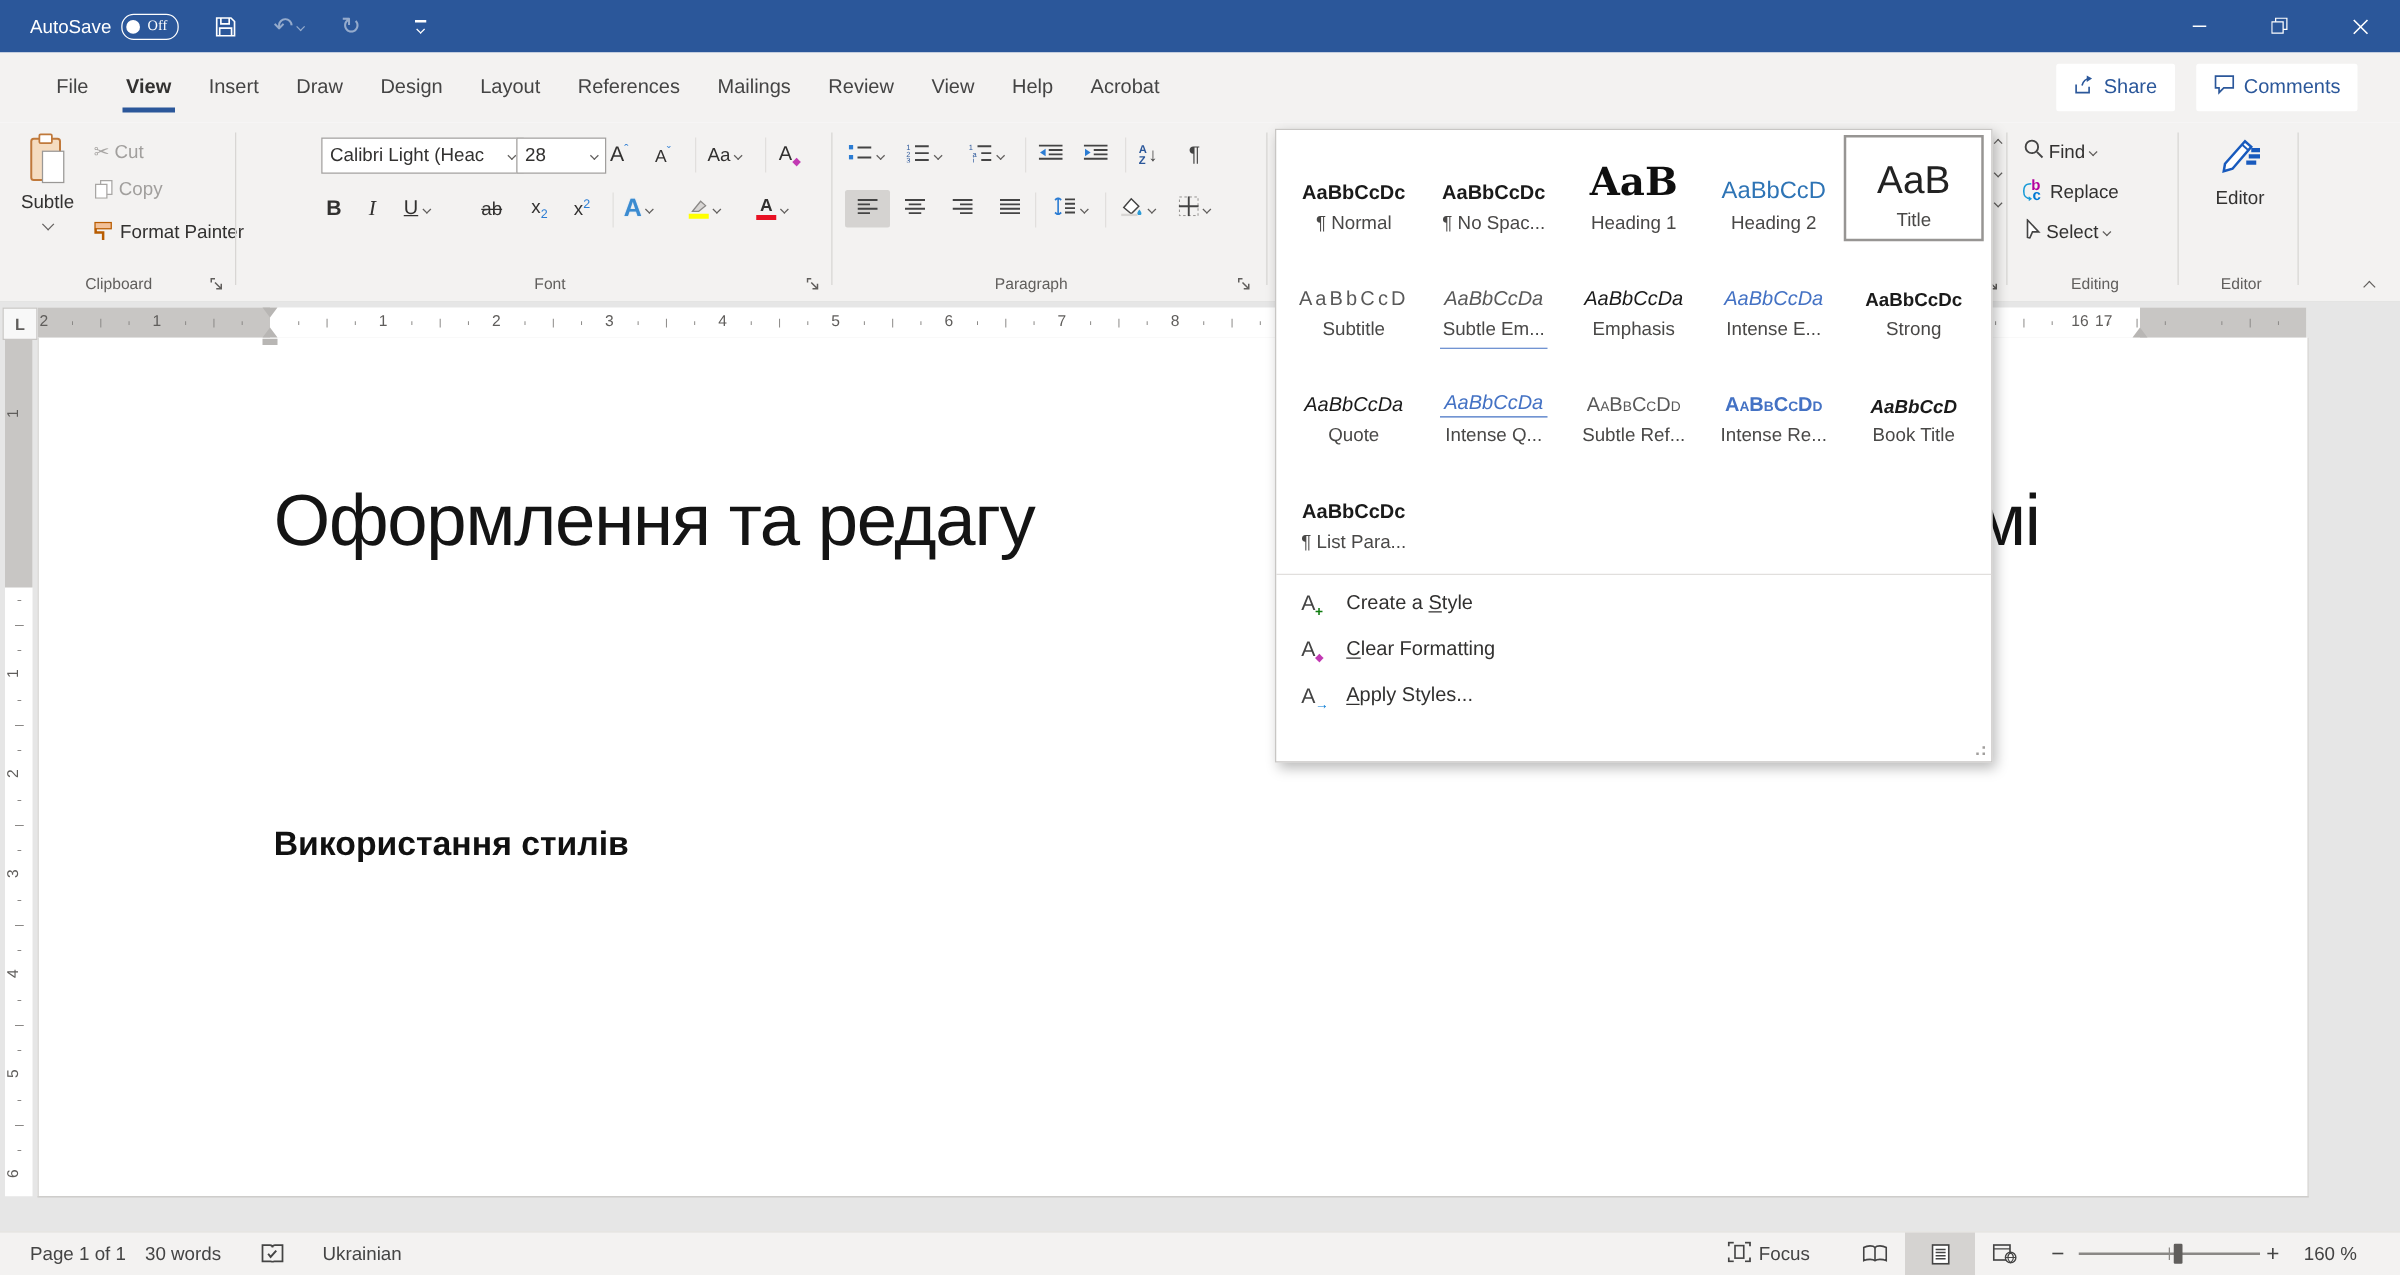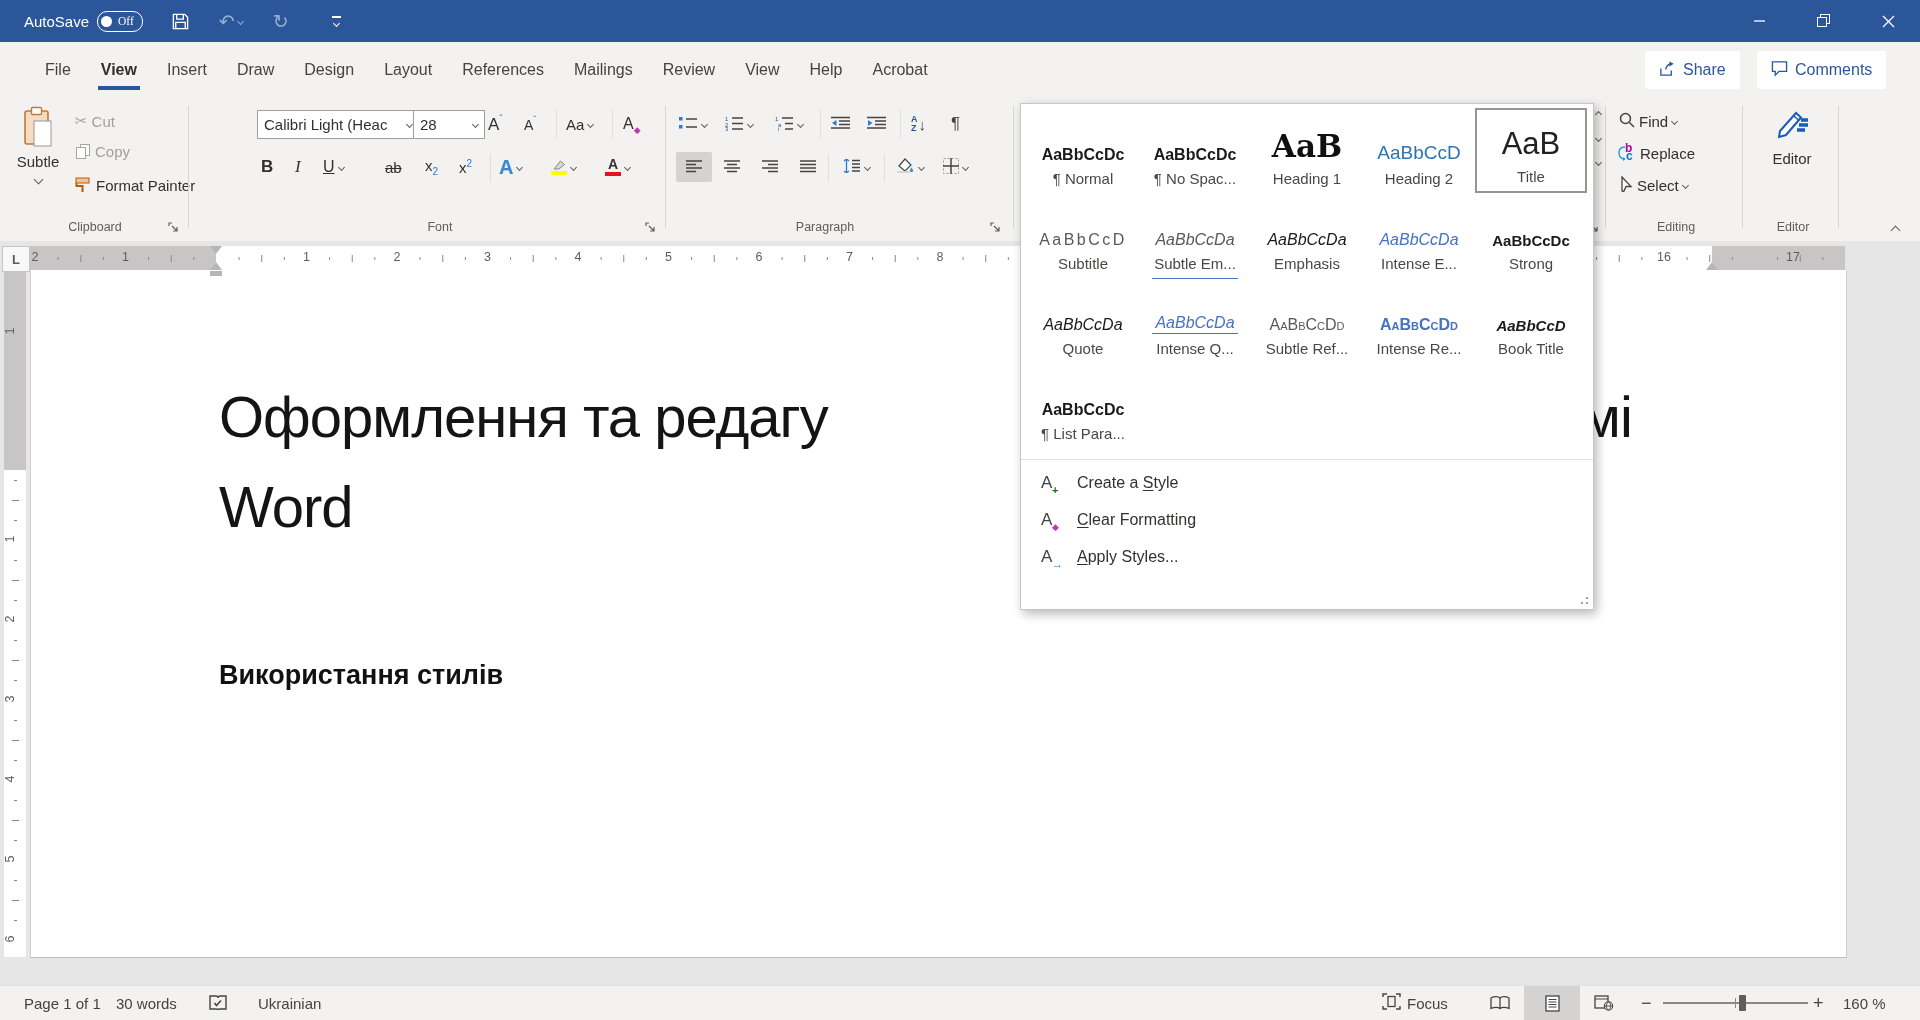--- a/index.html
+++ b/index.html
@@ -506,21 +506,20 @@
     <div class="glabel-row" style="left:1748px;width:90px;">Editor</div>
     <div class="gsep" style="left:1838px;"></div>
 
     <span style="position:absolute;left:1892px;top:122px;"><span class="chv up" style="color:#605e5c;"></span></span>
   </div>
 
   <div id="docarea">
     <div id="page">
       <div class="doc-title" style="left:188px;top:112px;">Оформлення та редагу</div>
       <div class="doc-title" style="left:1550px;top:112px;">мі</div>
-      <div class="doc-title" style="left:188px;top:202px;">Word</div>
       <div id="docheading">Використання стилів</div>
       <div id="docbody">
         </div>
     </div>
   </div>
 
   <div id="tabselector">L</div>
   <div id="hruler">
     <div class="hr-margin" style="left:0;width:186px;"></div>
     <div class="hr-margin" style="left:1682px;width:133px;"></div>
@@ -530,21 +529,21 @@
         <span class="hnum" style="left: 95.5px;">1</span>
         <span class="hnum" style="left: 276.5px;">1</span>
         <span class="hnum" style="left: 367px;">2</span>
         <span class="hnum" style="left: 457.5px;">3</span>
         <span class="hnum" style="left: 548px;">4</span>
         <span class="hnum" style="left: 638.5px;">5</span>
         <span class="hnum" style="left: 729px;">6</span>
         <span class="hnum" style="left: 819.5px;">7</span>
         <span class="hnum" style="left: 910px;">8</span>
         <span class="hnum" style="left: 1634px;">16</span>
-        <span class="hnum" style="left: 1763px;">17</span>
+        <span class="hnum" style="left: 1653px;">17</span>
       </div>
     <span class="ind-tri-down" style="left:180px;top:0;"></span>
     <span class="ind-tri-up" style="left:180px;top:16px;"></span>
     <span class="ind-tri-up" style="left:1676px;top:16px;"></span>
   </div>
   <span class="ind-rect abs" style="left:210px;top:271px;"></span>
   <div id="vruler">
     <div id="vr-margin"></div>
     <div id="vnums">
         <span class="vnum" style="top: 52px;">1</span>

